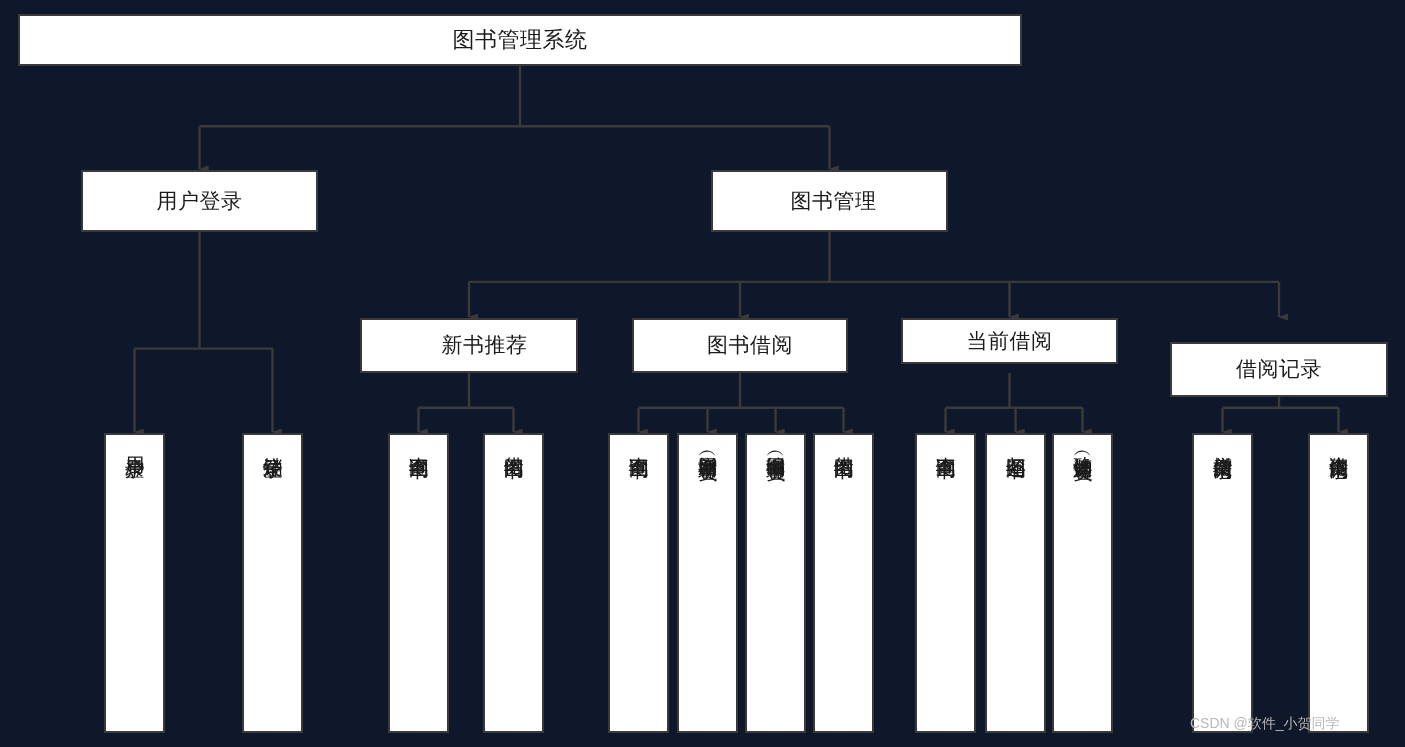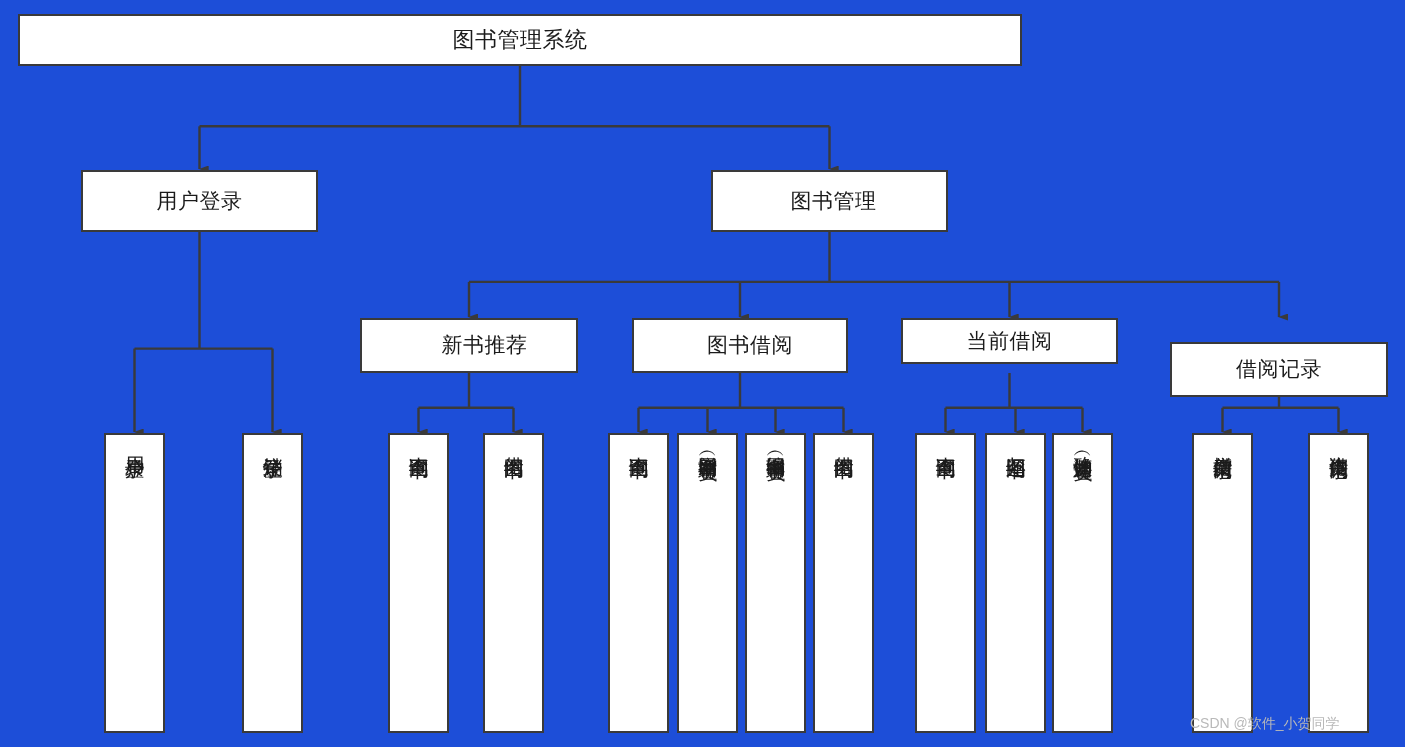--- a/index.html
+++ b/index.html
@@ -8,21 +8,21 @@
     padding: 0;
     background: #ffffff;
   }
   body {
     font-family: "Liberation Sans", "DejaVu Sans", sans-serif;
   }
   #diagram-root {
     position: relative;
     width: 1405px;
     height: 747px;
-    background: #1d4ed8;
+    background: #0f172a;
     overflow: hidden;
   }
   #edge-layer {
     position: absolute;
     left: 0;
     top: 0;
     width: 1405px;
     height: 747px;
     pointer-events: none;
   }

